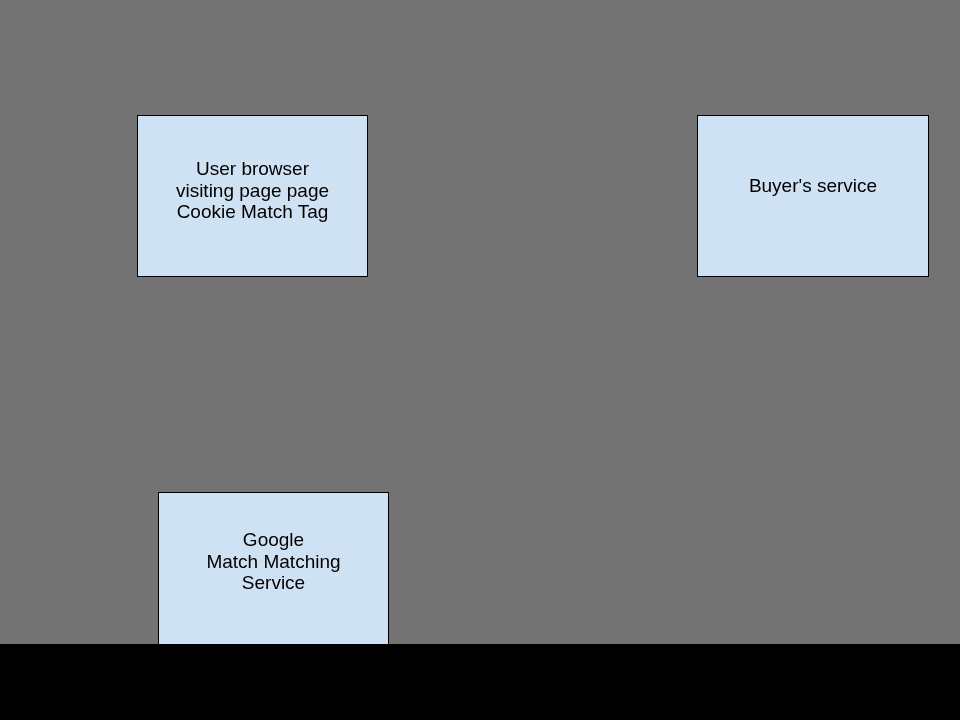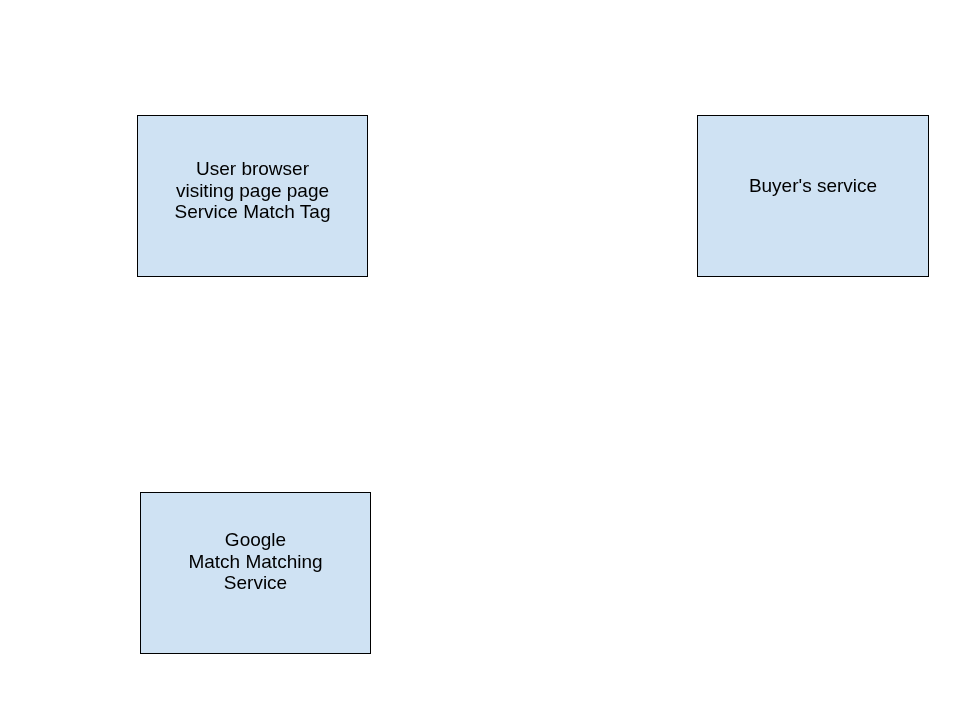--- a/index.html
+++ b/index.html
@@ -3,22 +3,22 @@
 <meta charset="utf-8">
 <style>
   html, body {
     margin: 0;
     padding: 0;
     background: #000000;
   }
   .canvas {
     position: relative;
     width: 960px;
-    height: 720px;
-    background: #ffffff;
+    height: 644px;
+    background: #737373;
     overflow: hidden;
     font-family: "Liberation Sans", sans-serif;
   }
   .node {
     position: absolute;
     box-sizing: border-box;
     background: #cfe2f3;
     border: 1px solid #000000;
   }
   .node-text {
@@ -39,37 +39,37 @@
   }
   .node-user-browser .node-text { top: 42px; }
   .node-buyers-service {
     left: 697px;
     top: 115px;
     width: 232px;
     height: 162px;
   }
   .node-buyers-service .node-text { top: 59px; }
   .node-google-cms {
-    left: 140px;
+    left: 158px;
     top: 492px;
     width: 231px;
     height: 162px;
   }
   .node-google-cms .node-text { top: 36px; }
 </style>
 </head>
 <body>
 
 <div class="canvas">
 
   <div class="node node-user-browser">
     <div class="node-text">
       <div>User browser</div>
       <div>visiting page page</div>
-      <div>Service Match Tag</div>
+      <div>Cookie Match Tag</div>
     </div>
   </div>
 
   <div class="node node-buyers-service">
     <div class="node-text">
       <div>Buyer's service</div>
     </div>
   </div>
 
   <div class="node node-google-cms">

